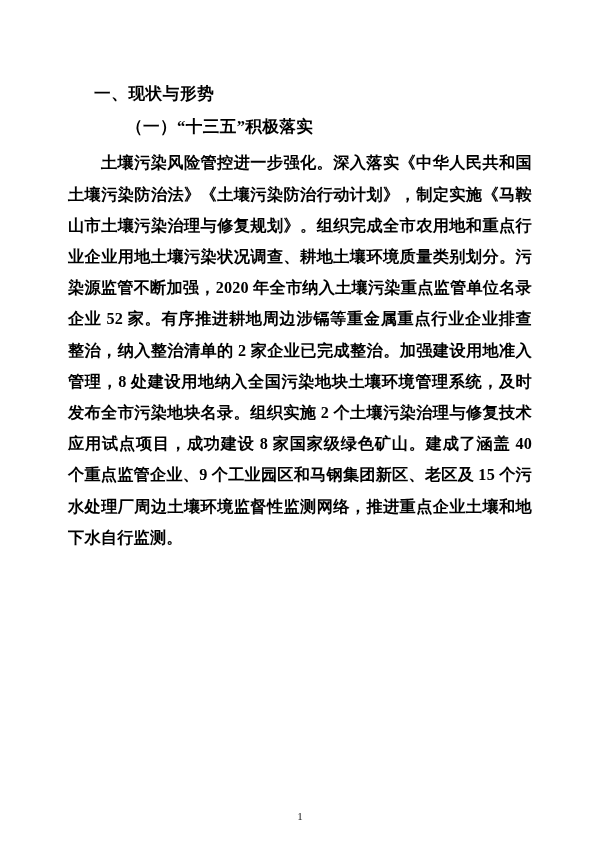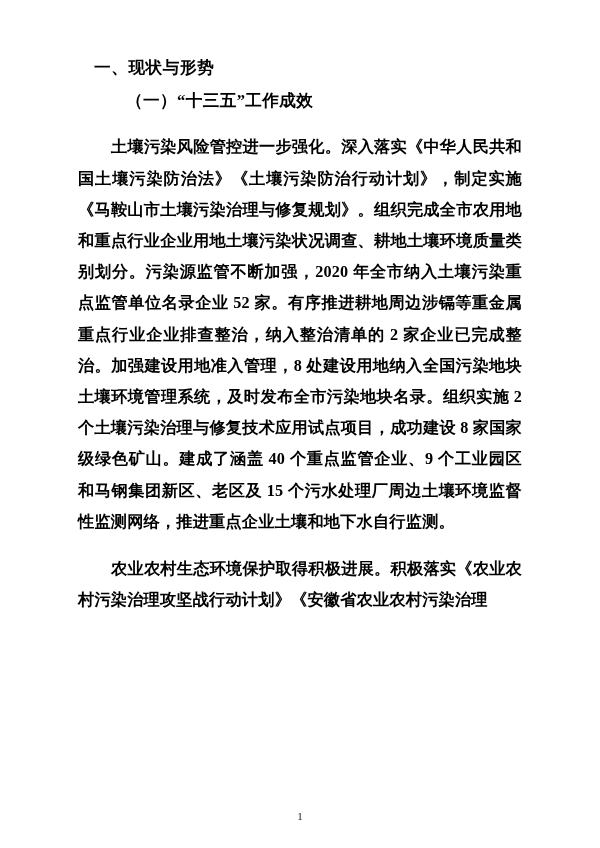--- a/index.html
+++ b/index.html
@@ -12,21 +12,21 @@
     height: 848px;
     font-family: "Liberation Serif", "DejaVu Serif", serif;
     color: #000000;
     -webkit-font-smoothing: antialiased;
   }
   .page {
     position: relative;
     width: 600px;
     height: 848px;
     box-sizing: border-box;
-    padding: 52px 62px 40px 62px;
+    padding: 78px 62px 40px 62px;
     background: #ffffff;
     overflow: hidden;
   }
   .doc-body {
     font-size: 16.2px;
     line-height: 31.2px;
     text-align: justify;
     text-justify: inter-ideograph;
     letter-spacing: 0.2px;
   }
@@ -40,21 +40,21 @@
   }
   h2.heading-2 {
     font-size: 16.6px;
     line-height: 31.2px;
     font-weight: bold;
     margin: 0 0 2px 0;
     text-indent: 64px;
     letter-spacing: 0.4px;
   }
   p.para {
-    margin: 16px;
+    margin: 6px;
     text-indent: 33px;
     font-weight: 600;
   }
   p.para + p.para {
     margin-top: 1px;
   }
   .page-number {
     position: absolute;
     left: 0;
     right: 0;
@@ -64,18 +64,17 @@
     color: #222222;
     font-family: "Liberation Serif", "DejaVu Serif", serif;
   }
 </style>
 </head>
 <body>
 
 <div class="page">
   <div class="doc-body">
     <h1 class="heading-1">一、现状与形势</h1>
-    <h2 class="heading-2">（一）“十三五”工作成效</h2>
+    <h2 class="heading-2">（一）“十三五”积极落实</h2>
     <p class="para">土壤污染风险管控进一步强化。深入落实《中华人民共和国土壤污染防治法》《土壤污染防治行动计划》，制定实施《马鞍山市土壤污染治理与修复规划》。组织完成全市农用地和重点行业企业用地土壤污染状况调查、耕地土壤环境质量类别划分。污染源监管不断加强，2020 年全市纳入土壤污染重点监管单位名录企业 52 家。有序推进耕地周边涉镉等重金属重点行业企业排查整治，纳入整治清单的 2 家企业已完成整治。加强建设用地准入管理，8 处建设用地纳入全国污染地块土壤环境管理系统，及时发布全市污染地块名录。组织实施 2 个土壤污染治理与修复技术应用试点项目，成功建设 8 家国家级绿色矿山。建成了涵盖 40 个重点监管企业、9 个工业园区和马钢集团新区、老区及 15 个污水处理厂周边土壤环境监督性监测网络，推进重点企业土壤和地下水自行监测。</p>
-    <p class="para">农业农村生态环境保护取得积极进展。积极落实《农业农村污染治理攻坚战行动计划》《安徽省农业农村污染治理</p>
   </div>
   <div class="page-number">1</div>
 </div>
 
 </body></html>

